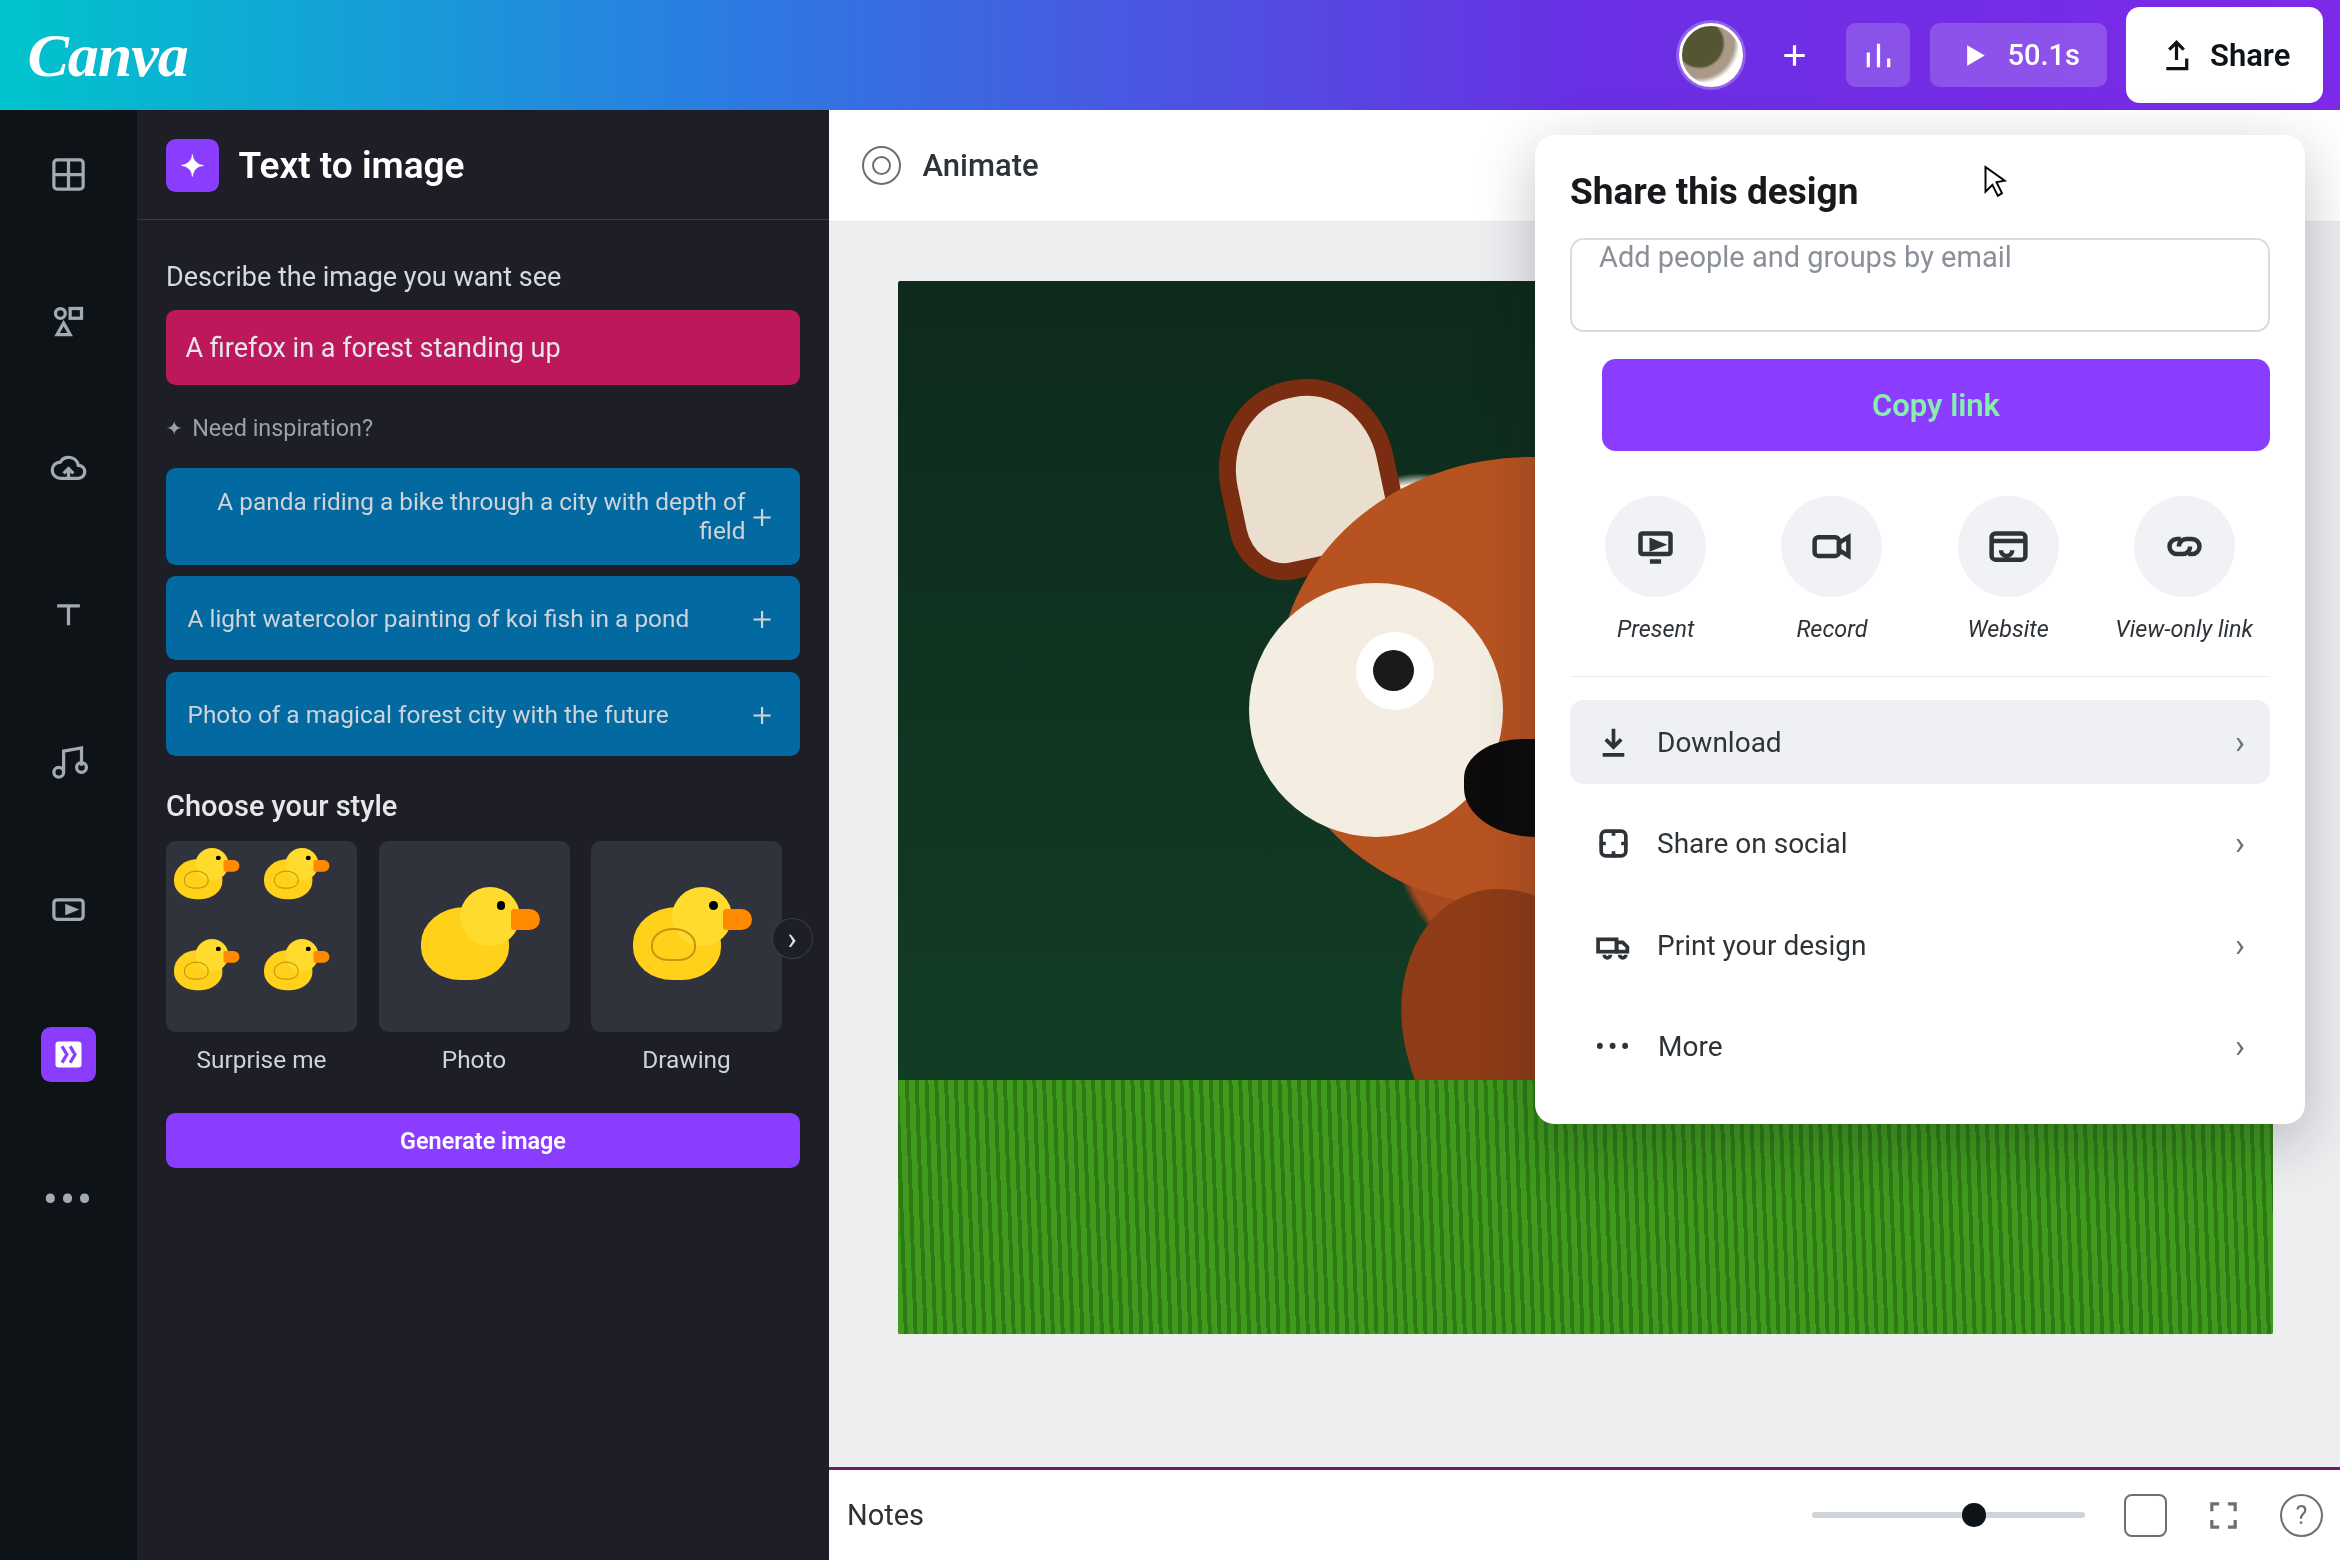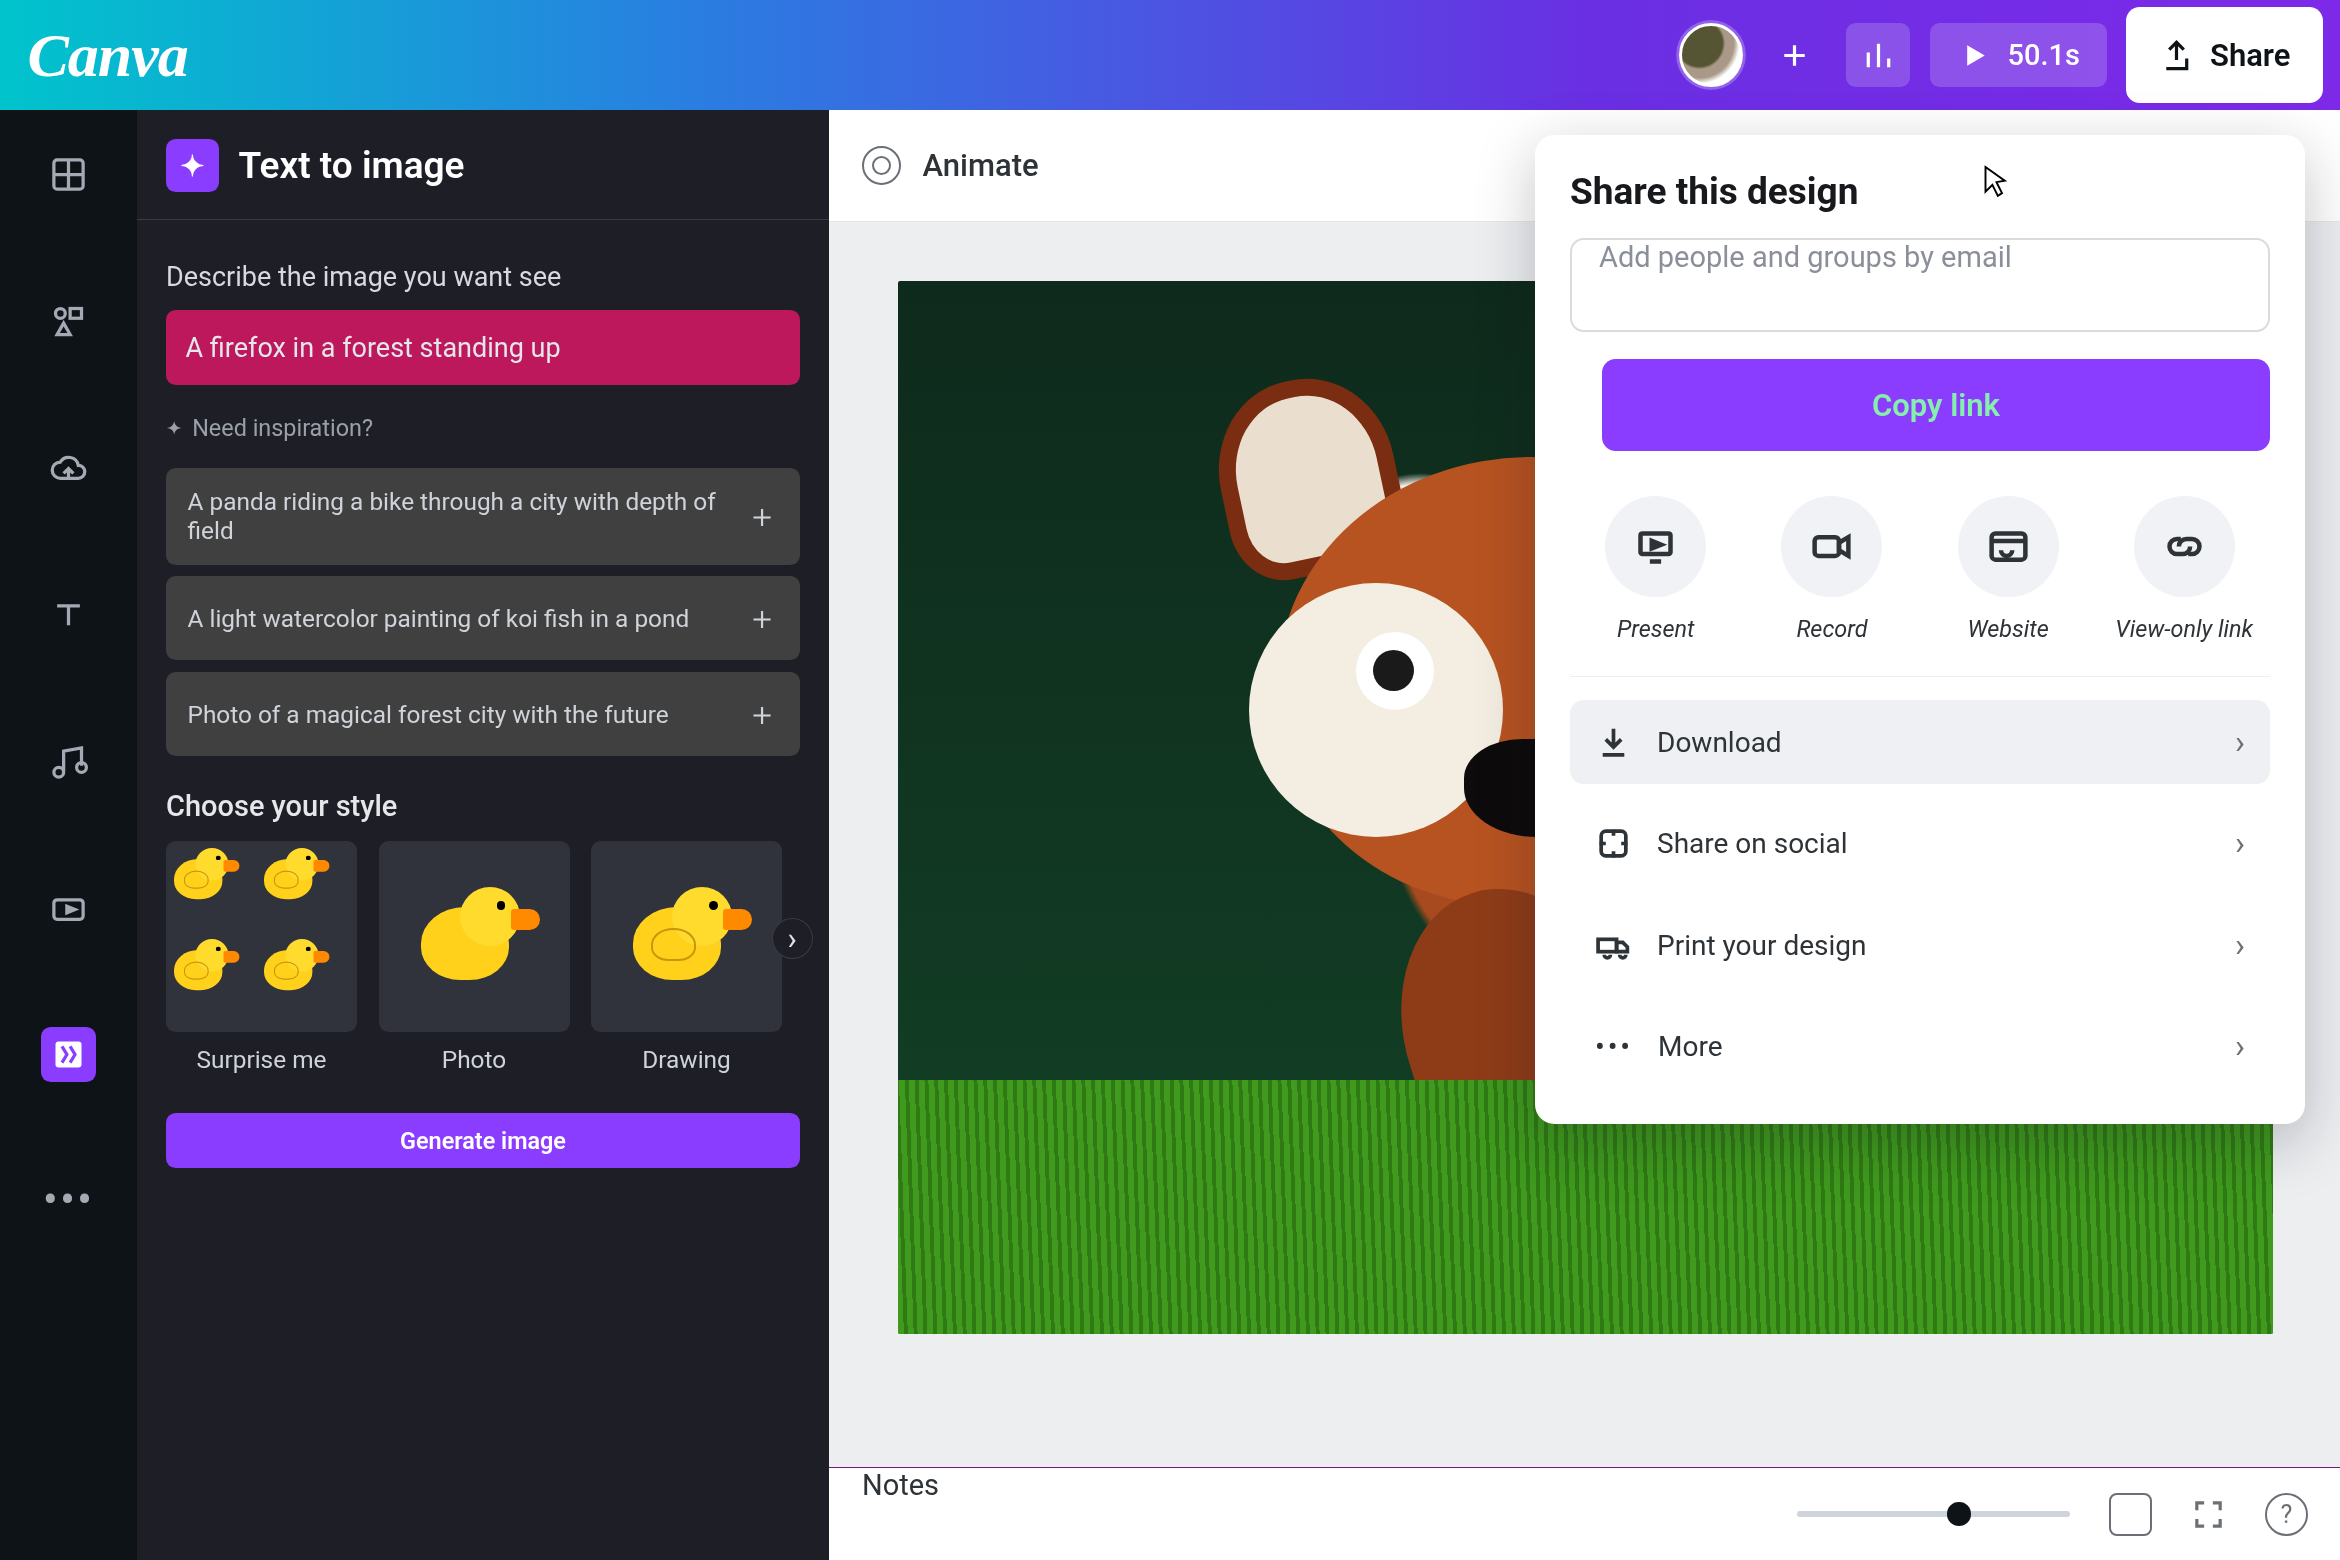--- a/index.html
+++ b/index.html
@@ -32,21 +32,21 @@
 
   
   .panel { width:692px; background:#1e1f26; color:#e5e7eb; display:flex; flex-direction:column; padding:29px; }
   .panel-title { display:flex; align-items:center; gap:19.5px; color:#fff; font-size:37px; font-weight:600; }
   .panel-title .badge { width:53px; height:53px; background:#8b3dff; border-radius:9.8px; display:flex; align-items:center; justify-content:center; color:#fff; font-size:29px;}
   .panel hr { border:none; border-top:1px solid #3a3c45; margin:27px -29px; }
   .label { font-size:27px; color:#d6d9de; margin-top:13.7px; }
   .prompt-box { margin-top:17.6px; background:#be185d; border-radius:9.8px; padding:21.5px 19.5px; color:#e5e7eb; font-size:27px; }
   .insp-head { display:flex; align-items:center; gap:9.8px; color:#9aa0aa; font-size:23.4px; margin-top:29px; margin-bottom:13.7px;}
   .sparkle { font-size:19.5px; }
-  .insp { background:#404040; border-radius:9.8px; display:flex; align-items:center; justify-content:space-between; padding:19.5px 21.5px; margin-top:11.7px; color:#cfd3da; font-size:24.4px;}
+  .insp { background:#0369a1; border-radius:9.8px; display:flex; align-items:center; justify-content:space-between; padding:19.5px 21.5px; margin-top:11.7px; color:#cfd3da; font-size:24.4px;text-align:right;}
   .insp .plus { font-size:33px; color:#cfd3da;}
   .style-head { color:#e5e7eb; font-size:29px; margin-top:33px; font-weight:500;}
   .style-row { position:relative; display:flex; gap:21.5px; margin-top:17.6px; align-items:stretch;}
   .style-card { width:191px; display:flex; flex-direction:column; align-items:center; gap:13.7px; }
   .thumb { width:191px; height:191px; border-radius:9.8px; background:#30323c; display:flex; align-items:center; justify-content:center; }
   .duck { width:107px; height:98px; position:relative; }
   .duck .body { position:absolute; left:0; top:19.5px; width:88px; height:73px; background:#ffd11a; border-radius:50% 50% 45% 45%; }
   .duck .head { position:absolute; left:39px; top:0; width:60px; height:59px; background:#ffdb2e; border-radius:50%; }
   .duck .beak { position:absolute; left:90px; top:21.5px; width:29px; height:21.5px; background:#ff8a00; border-radius:3.9px 13.7px 13.7px 3.9px;}
   .duck .eye { position:absolute; left:76px; top:13.7px; width:8.8px; height:8.8px; background:#000; border-radius:50%;}
@@ -78,21 +78,21 @@
   .artwork .ear.l { left:322px; transform:rotate(-12deg);} .artwork .ear.r { left:770px; transform:rotate(12deg);}
   .artwork .cheek { position:absolute; top:302px; width:254px; height:254px; background:#f3ede2; border-radius:50%;}
   .artwork .cheek.l{left:351px;} .artwork .cheek.r{left:683px;}
   .artwork .eye { position:absolute; top:351px; width:78px; height:78px; background:#fff; border-radius:50%;}
   .artwork .eye::after{content:"";position:absolute;left:17.6px;top:17.6px;width:41px;height:41px;background:#1a1a1a;border-radius:50%;}
   .artwork .eye.l{left:458px;} .artwork .eye.r{left:741px;}
   .artwork .nose { position:absolute; left:566px; top:458px; width:146px; height:98px; background:#0d0b0b; border-radius:40% 40% 50% 50%;}
   .artwork .arm { position:absolute; left:507px; top:605px; width:224px; height:293px; background:#8e3c18; border-radius:50% 50% 40% 40%; transform:rotate(-18deg);}
 
   
-  .bottombar { height:93px; border-top:1px solid #701a75; display:flex; padding:0 33px; font-size:29px; color:#2e3338;}
+  .bottombar { height:93px; border-top:3px solid #701a75; display:flex; align-items:center; padding:0 18px; font-size:29px; color:#2e3338;}
   .bb-right { margin-left:auto; display:flex; align-items:center; gap:39px;}
   .zoom { display:flex; align-items:center; gap:13.7px;}
   .zoom .track { width:273px; height:5.9px; background:#cfd3da; border-radius:3.9px; position:relative;}
   .zoom .dot { position:absolute; left:55%; top:-8.8px; width:23.4px; height:23.4px; background:#0e1318; border-radius:50%;}
   .bb-icon { width:43px; height:43px; border:2.9px solid #6b7076; border-radius:7.8px;}
   .bb-help { width:43px; height:43px; border:2.9px solid #6b7076; border-radius:50%; display:flex; align-items:center; justify-content:center; font-size:25px; color:#6b7076;}
 
   
   .popover {
     position:absolute; top:135px; right:35px; width:770px;

